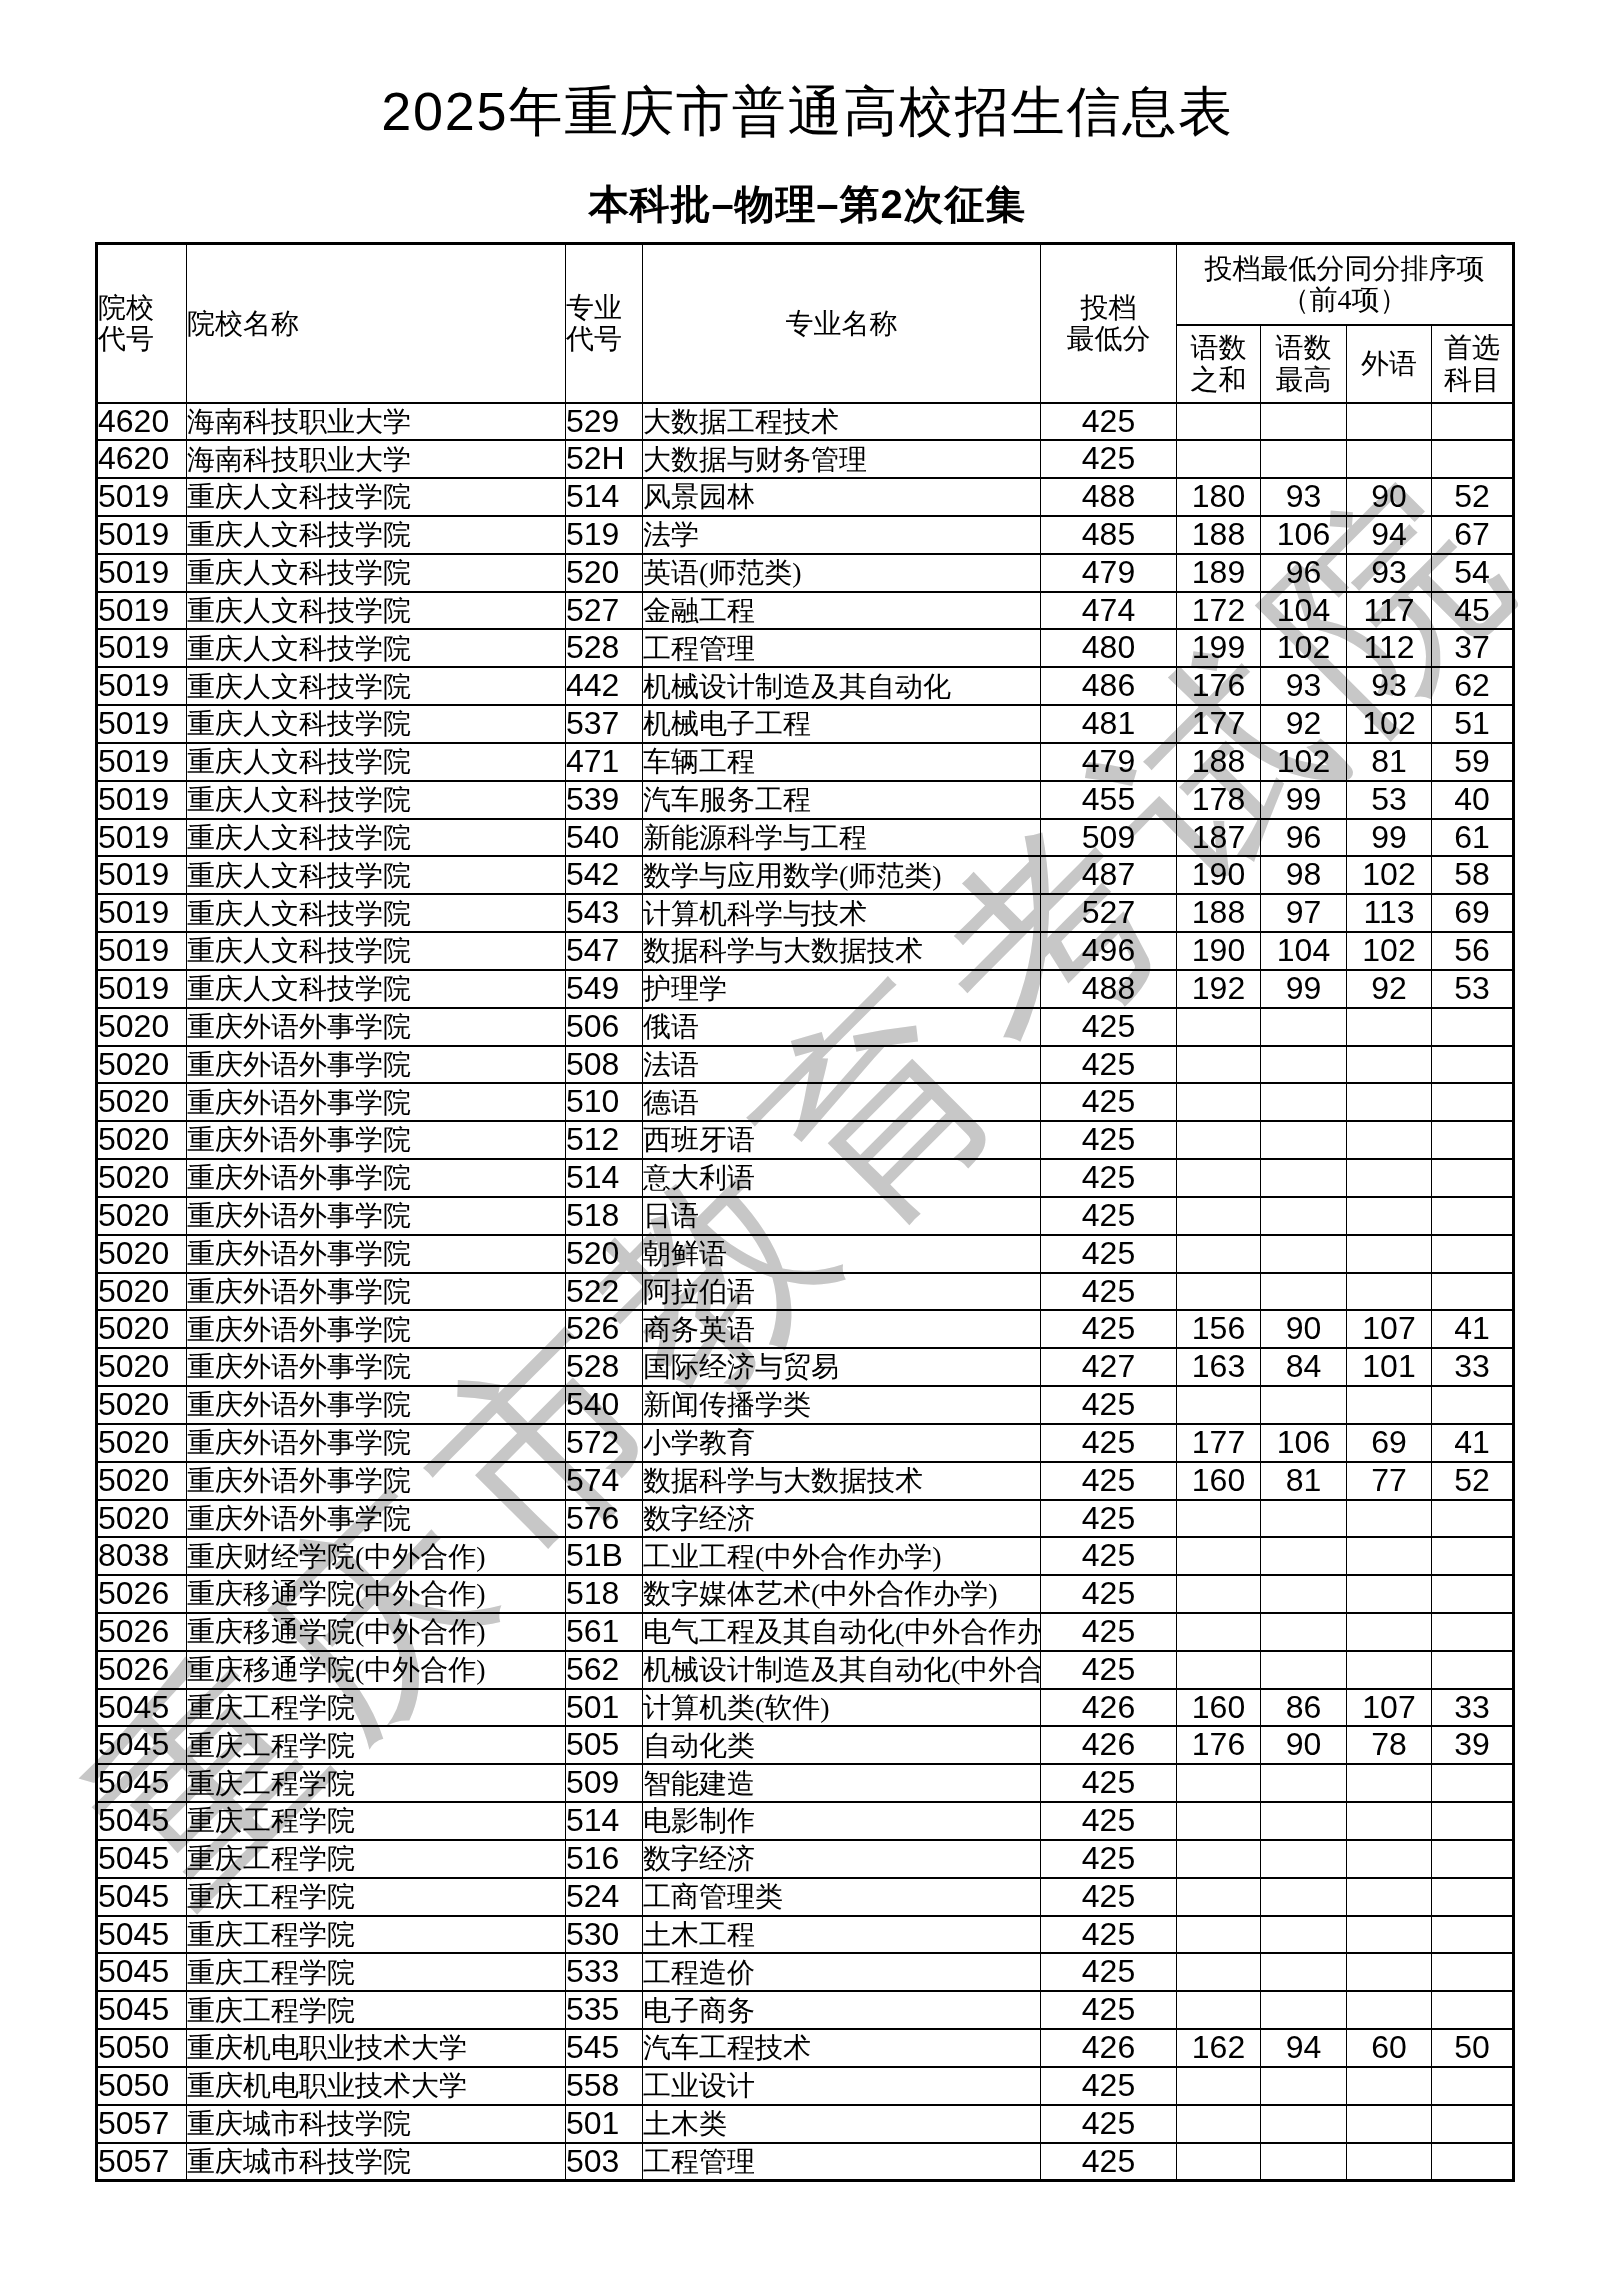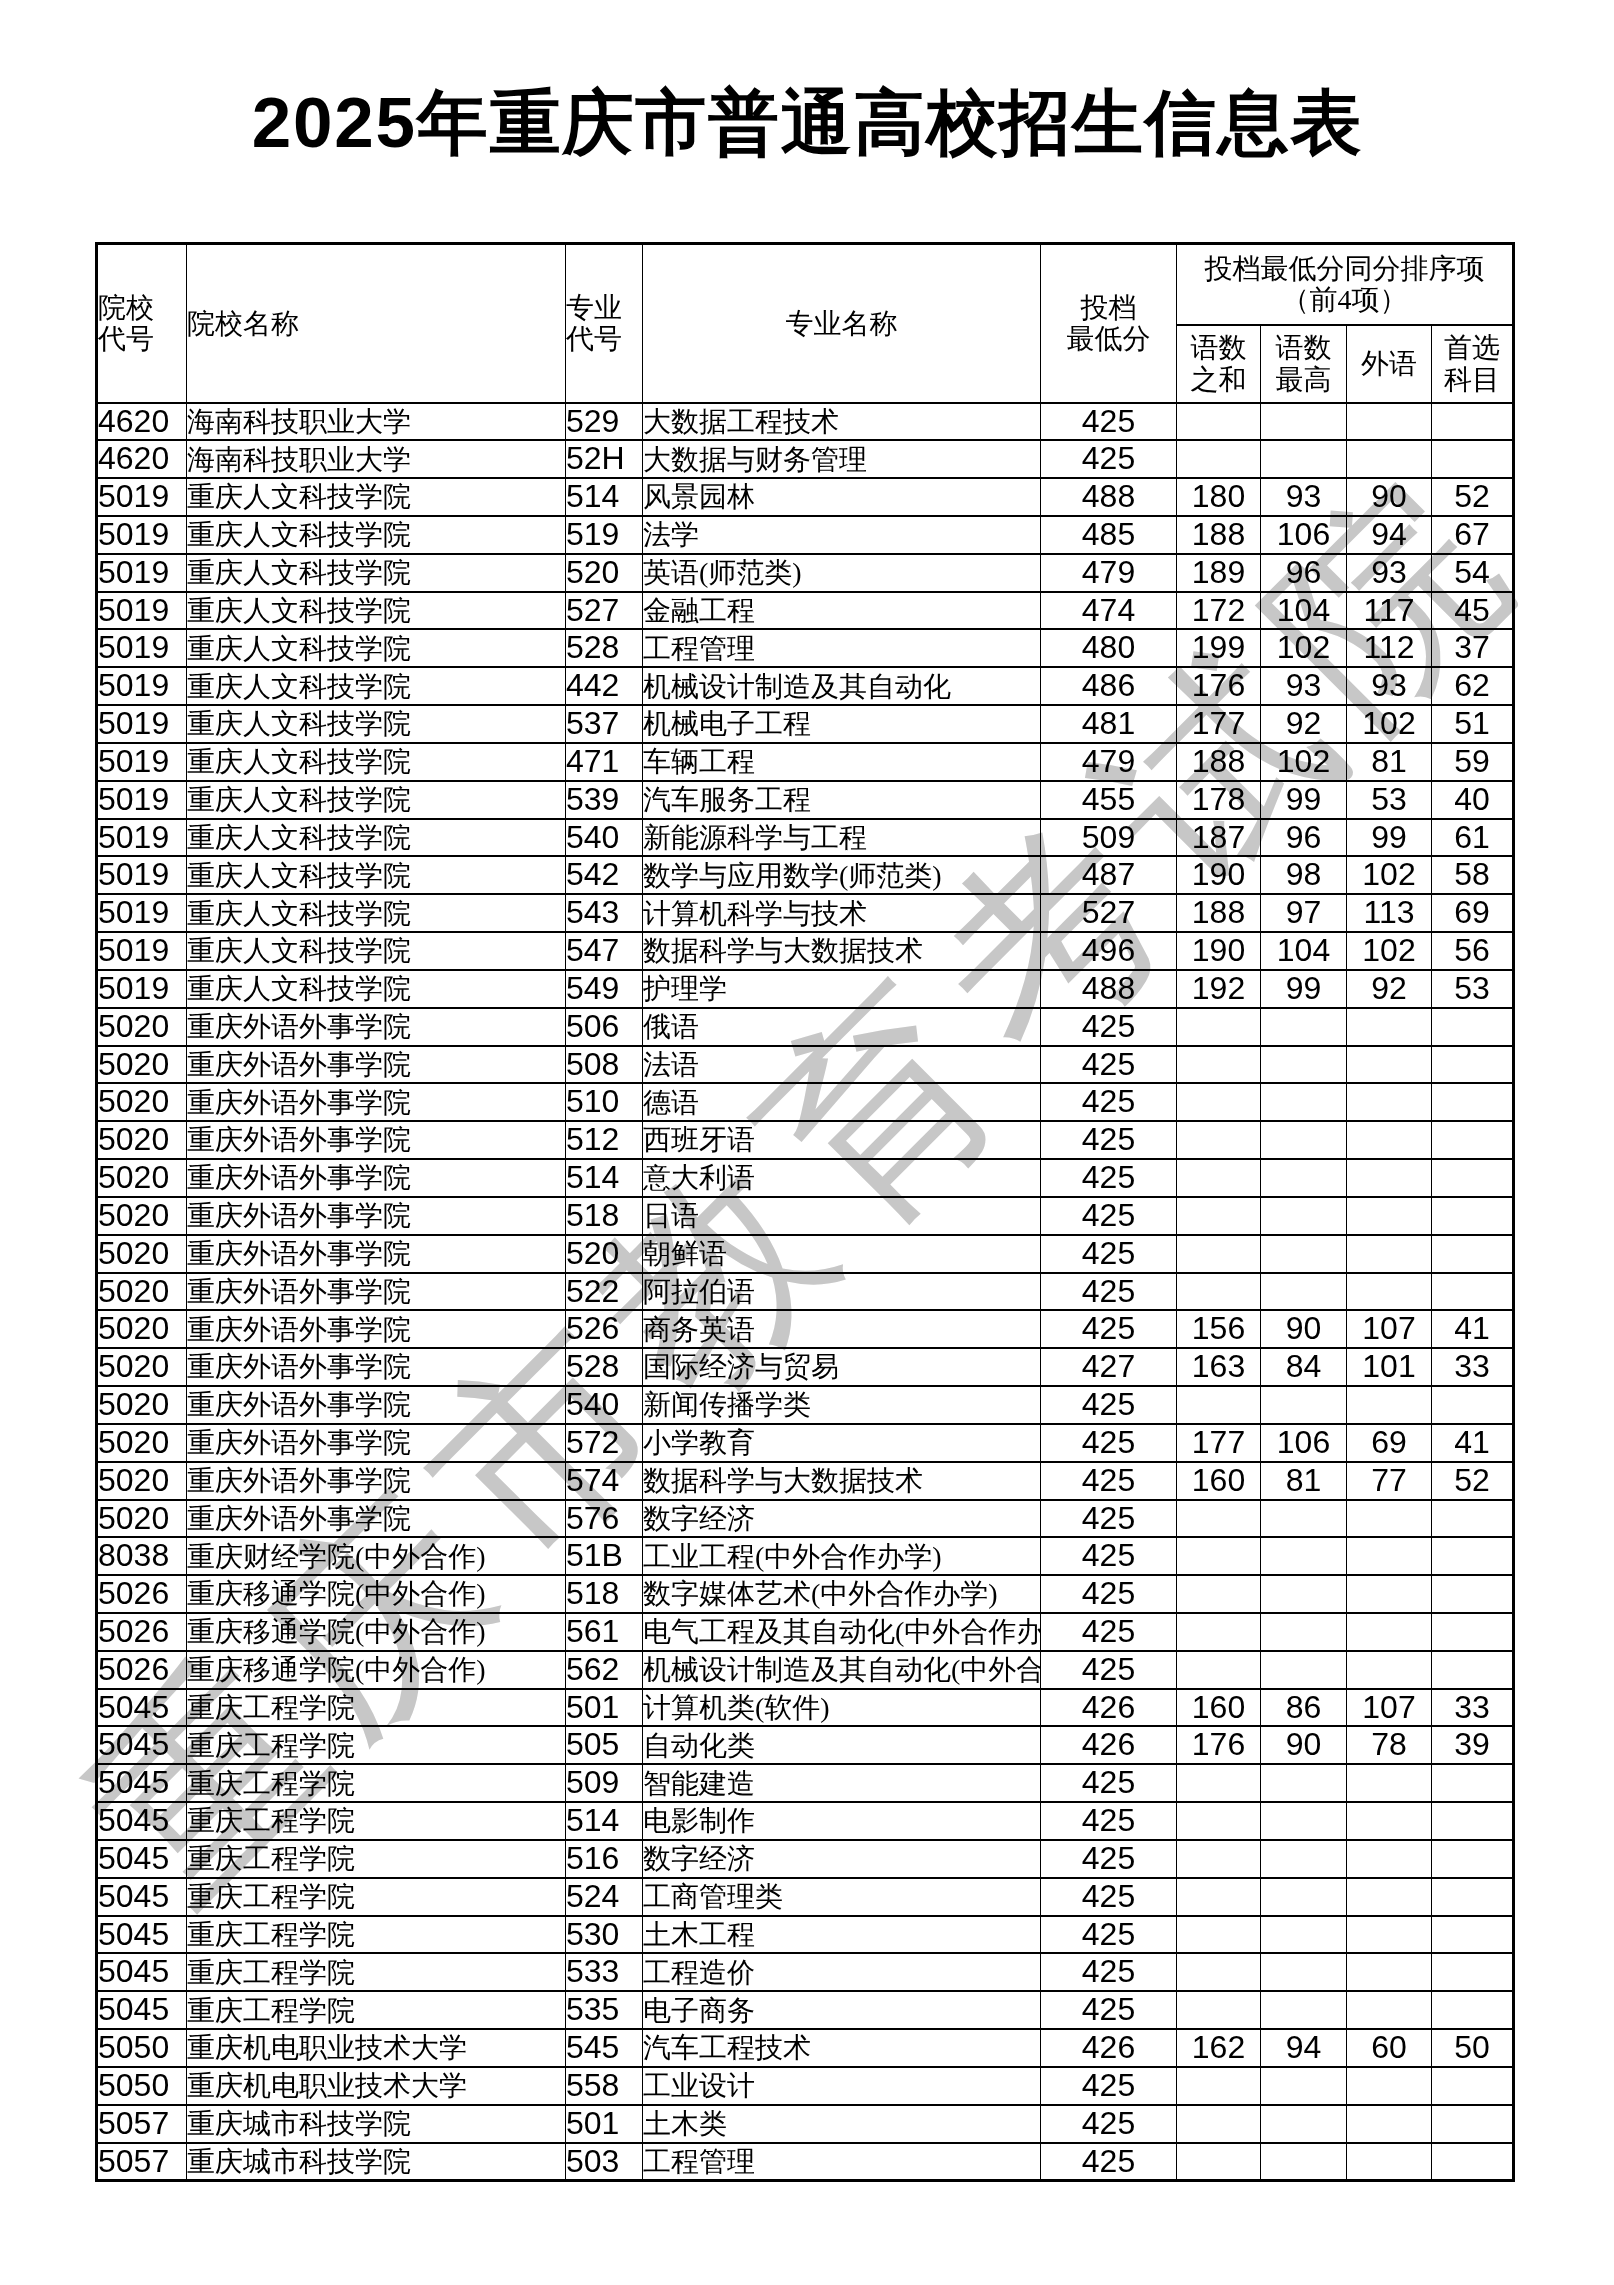--- a/index.html
+++ b/index.html
@@ -1,19 +1,19 @@
 <!DOCTYPE html>
 <html style="font-size:14.5px"><head>
 <meta charset="utf-8">
 <style>
   html,body{margin:0;padding:0;background:#ffffff;}
   .page{position:relative;width:1615px;height:2285px;background:#ffffff;color:#000;
         font-family:"Liberation Sans",sans-serif;overflow:hidden;}
   .title{position:absolute;top:76px;left:0;width:100%;text-align:center;
-         font-size:71px;font-weight:bold;letter-spacing:1.8px;z-index:2;}
+         font-size:54px;font-weight:normal;letter-spacing:1.8px;z-index:2;}
   .subtitle{position:absolute;top:177px;left:0;width:100%;text-align:center;
             font-size:40px;font-weight:bold;letter-spacing:0.9px;z-index:2;}
   .watermark{position:absolute;left:50%;top:1185px;
              transform:translate(-50%,-50%) rotate(-45deg);
              font-size:213px;letter-spacing:25px;color:#c7c7c7;
              font-family:"Liberation Serif",serif;white-space:nowrap;z-index:0;}
   table.score{position:absolute;left:95px;top:242px;width:1417px;z-index:1;
               border-collapse:collapse;table-layout:fixed;background:transparent;}
   table.score th,table.score td{
       border-top:2.7px solid #000;border-bottom:2.7px solid #000;
@@ -33,20 +33,21 @@
           font-size:31px;z-index:2;font-family:"Liberation Sans",sans-serif;}
 </style>
 </head>
 <body>
 
 <div class="page">
 
   <div class="watermark">重庆市教育考试院</div>
 
   <div class="title">2025年重庆市普通高校招生信息表</div>
+  <div class="subtitle">本科批–物理–第2次征集</div>
 
   <table class="score">
     <colgroup>
       <col style="width:90px">
         <col style="width:379px">
         <col style="width:77px">
       <col style="width:398px">
         <col style="width:136px">
         <col style="width:84px">
       <col style="width:86px">

